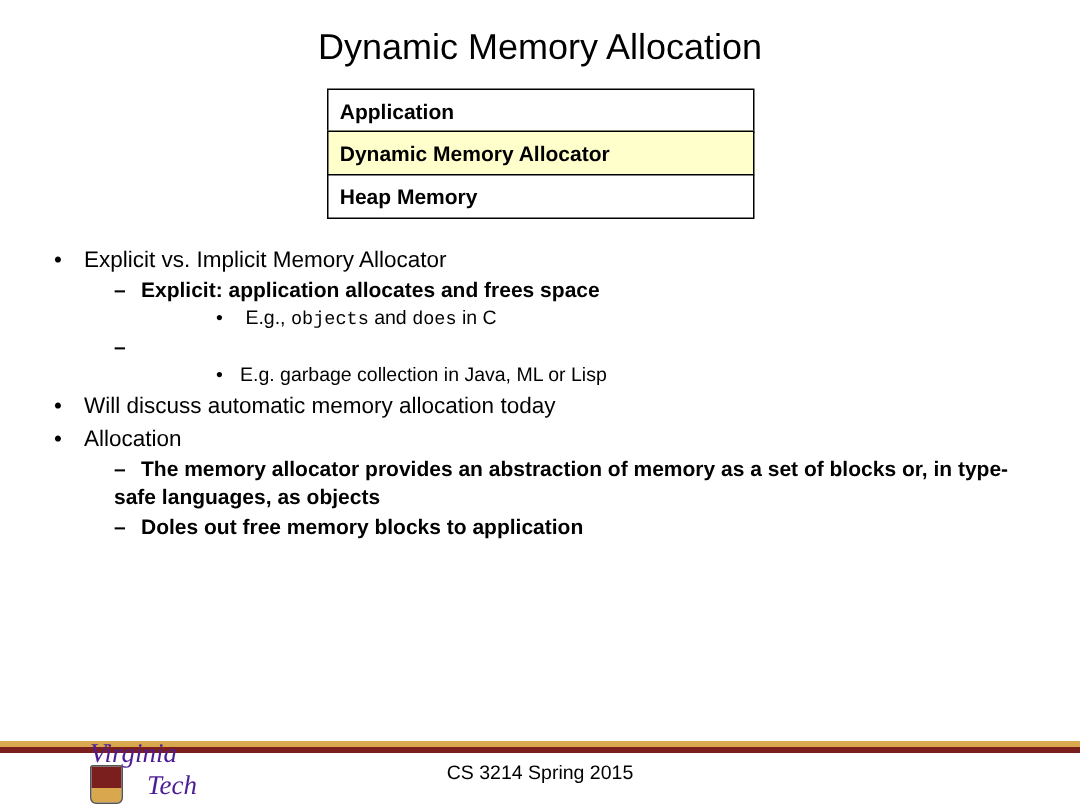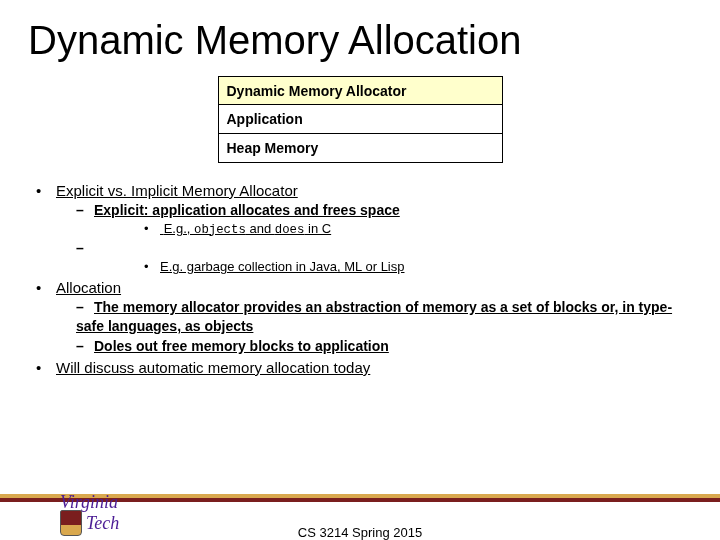--- a/index.html
+++ b/index.html
@@ -12,23 +12,24 @@
     position: relative;
     overflow: hidden;
   }
   .slide {
     width: 100%;
     height: 100%;
     position: relative;
     padding: 18px 28px 0 28px;
   }
   .title {
-    font-size: 40px;
+    font-size: 24px;
     font-weight: 400;
     margin-bottom: 14px;
+    text-align: center;
   }
   .stack {
     margin: 0 auto 18px auto;
     width: 285px;
   }
   .stack-row {
     border: 1.5px solid #000;
     padding: 6px 8px;
     font-size: 14px;
     font-weight: 700;
@@ -45,21 +46,21 @@
   .b1 {
     list-style: none;
     margin-left: 12px;
   }
   .b1 > li::before {
     content: "•";
     display: inline-block;
     width: 20px;
     margin-left: -4px;
   }
-  .b1 > li { margin-bottom: 2px; text-decoration: underline; }
+  .b1 > li { margin-bottom: 2px; }
   .b2 {
     list-style: none;
     margin-left: 36px;
     font-weight: 700;
     font-size: 14px;
   }
   .b2 > li::before {
     content: "–";
     display: inline-block;
     width: 18px;
@@ -81,21 +82,21 @@
     position: absolute;
     left: 0;
     bottom: 38px;
     width: 100%;
   }
   .stripe { height: 4px; }
   .stripe.y { background: #d9a84e; }
   .stripe.r { background: #7a1e1e; }
   .footer-text {
     position: absolute;
-    bottom: 0;
+    bottom: 18px;
     left: 0;
     width: 100%;
     text-align: center;
     font-size: 13px;
   }
   .logo {
     position: absolute;
     left: 60px;
     bottom: 4px;
     display: flex;
@@ -117,22 +118,22 @@
     border-radius: 2px 2px 4px 4px;
   }
 </style>
 </head>
 <body>
 
 <div class="slide">
   <div class="title">Dynamic Memory Allocation</div>
 
   <div class="stack">
+    <div class="stack-row">Application</div>
     <div class="stack-row highlight">Dynamic Memory Allocator</div>
-    <div class="stack-row">Application</div>
     <div class="stack-row">Heap Memory</div>
   </div>
 
   <div class="content">
     <ul class="b1">
       <li><span>Explicit vs. Implicit Memory Allocator</span>
         <ul class="b2">
           <li><span>Explicit:  application allocates and frees space</span>
             <ul class="b3">
               <li>
@@ -140,39 +141,39 @@
               </li>
             </ul>
           </li>
           <li>
             <ul class="b3">
               <li><span>E.g. garbage collection in Java, ML or Lisp</span></li>
             </ul>
           </li>
         </ul>
       </li>
+      <li><span>Will discuss automatic memory allocation today</span></li>
       <li><span>Allocation</span>
         <ul class="b2">
           <li><span>The memory allocator provides an abstraction of memory as a set of blocks or, in type-safe languages, as objects</span></li>
           <li><span>Doles out free memory blocks to application</span></li>
         </ul>
       </li>
-      <li><span>Will discuss automatic memory allocation today</span></li>
     </ul>
   </div>
 
   <div class="footer-stripes">
     <div class="stripe y"></div>
     <div class="stripe r"></div>
   </div>
 
   <div class="logo">
     <div class="logo-text">
       <div>Virginia</div>
-      <div style="display:flex;align-items:center;gap:4px;">
+      <div style="display:flex;align-items:center;gap:16px;">
         <div class="logo-shield"></div>
         <span>Tech</span>
       </div>
     </div>
   </div>
 
   <div class="footer-text">CS 3214 Spring 2015</div>
 </div>
 
 </body></html>

